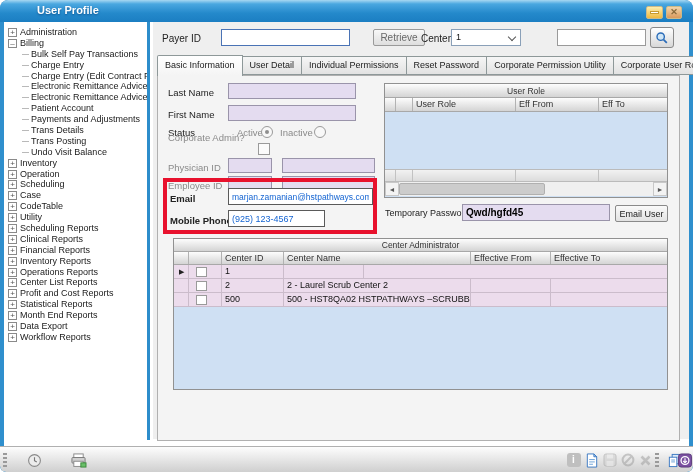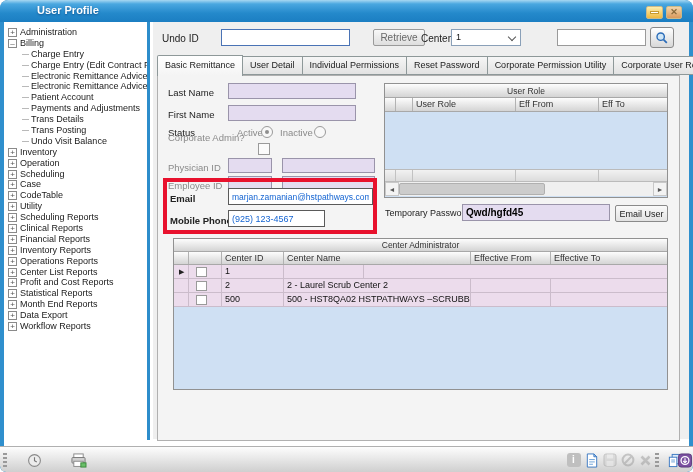--- a/index.html
+++ b/index.html
@@ -118,20 +118,24 @@
             <div class="tree-item lvl0">
               <span class="expander">+</span>
               <span class="tree-lbl">Administration</span>
             </div>
             <div class="tree-item lvl0">
               <span class="expander">–</span>
               <span class="tree-lbl">Billing</span>
             </div>
             <div class="tree-item lvl1">
               <span class="connector"></span>
+              <span class="tree-lbl">Bulk Self Pay Transactions</span>
+            </div>
+            <div class="tree-item lvl1">
+              <span class="connector"></span>
               <span class="tree-lbl">Charge Entry</span>
             </div>
             <div class="tree-item lvl1">
               <span class="connector"></span>
               <span class="tree-lbl">Charge Entry (Edit Contract Fee)</span>
             </div>
             <div class="tree-item lvl1">
               <span class="connector"></span>
               <span class="tree-lbl">Electronic Remittance Advice - Patient</span>
             </div>
@@ -225,40 +229,40 @@
             </div>
             <div class="tree-item lvl0">
               <span class="expander">+</span>
               <span class="tree-lbl">Workflow Reports</span>
             </div>
           </div>
       </div>
 
       <div class="main">
 
-        <span class="fieldlabel" style="left:9px;top:11px;font-size:10px;">Undo ID</span>
+        <span class="fieldlabel" style="left:9px;top:11px;font-size:10px;">Payer ID</span>
         <input class="tb userid-input" value="" style="">
         <div class="retrieve">
             <span>Retrieve</span>
           </div>
         <span class="fieldlabel" style="left:268px;top:11px;font-size:10px;">Center</span>
         <div class="center-select">
           <span>1</span>
           <span class="chev"></span>
         </div>
         <input class="tb search-input" value="" style="">
         <div class="search-btn">
           <svg width="14" height="14" viewBox="0 0 16 16">
               <circle cx="6.5" cy="6.5" r="4.2" fill="#cfe6f7" stroke="#2b6cb8" stroke-width="1.6"></circle>
               <line x1="9.8" y1="9.8" x2="13.5" y2="13.5" stroke="#2b6cb8" stroke-width="2"></line>
             </svg>
         </div>
 
         <div class="tabs" id="tabs">
-            <div class="tab active">Basic Remittance</div>
+            <div class="tab active">Basic Information</div>
             <div class="tab">User Detail</div>
             <div class="tab">Individual Permissions</div>
             <div class="tab">Reset Password</div>
             <div class="tab">Corporate Permission Utility</div>
             <div class="tab">Corporate User Role Utility</div>
           </div>
 
         <div class="content">
 
           <span class="fieldlabel" style="left:10px;top:11px;">Last Name</span>

